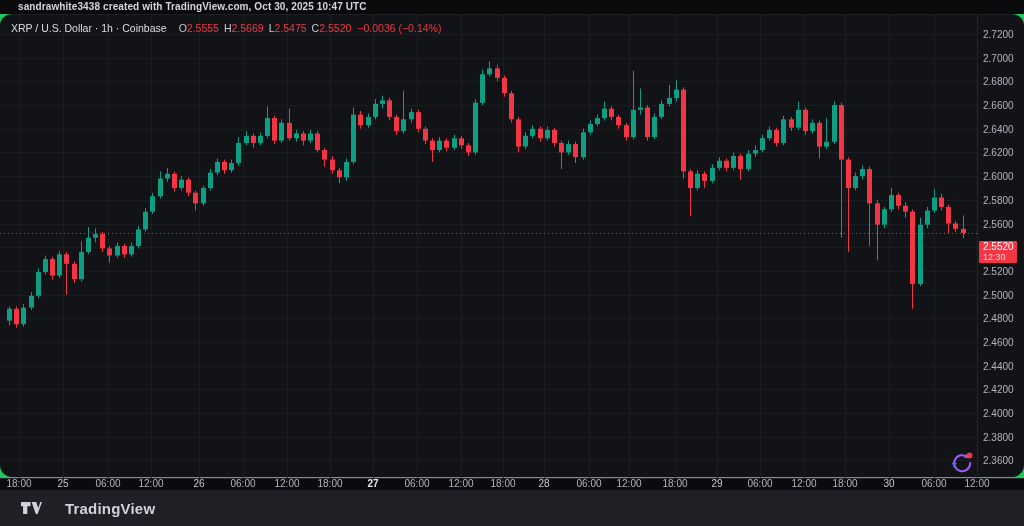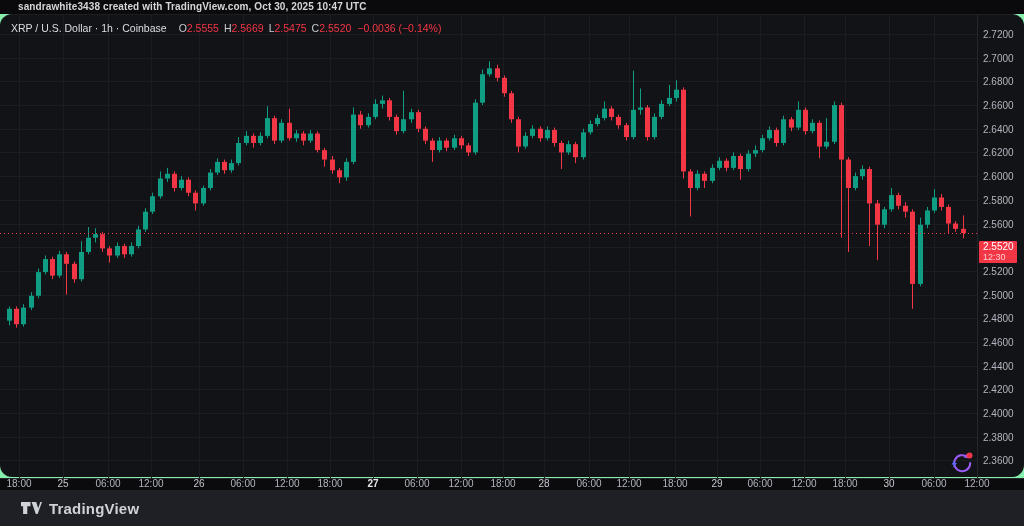--- a/index.html
+++ b/index.html
@@ -1,18 +1,18 @@
 <!DOCTYPE html>
 <html><head>
 <meta charset="utf-8">
 <style>
   * { margin:0; padding:0; box-sizing:border-box; }
   html,body { width:1024px; height:526px; background:#0b0b0e; overflow:hidden;
               font-family:"Liberation Sans", sans-serif; }
-  #app { position:relative; width:1024px; height:478px; background:#86efac; }
+  #app { position:relative; width:1024px; height:478px; background:#22c55e; }
 
   
   #attribution-bar { position:absolute; left:0; top:0; width:1024px; height:14px;
     background:#0a0a0c; z-index:5; }
   #attribution-bar span { position:absolute; left:18px; top:1px; font-size:10px;
     font-weight:700; color:#d5d6da; letter-spacing:.1px; white-space:nowrap; }
 
   
   #chart-area { position:absolute; left:0; top:14px; width:1024px; height:463px;
     background:#121317; border-top:1px solid #1d1e23;border-radius:12px; }
@@ -32,21 +32,21 @@
     background:#f23645; z-index:7; border-radius:1px; padding:1px 0 0 4px; }
   #price-label .pv { font-size:10px; color:#fff; line-height:10px; display:block; }
   #price-label .cd { font-size:9px; color:rgba(255,230,232,.85); line-height:10px; display:block; }
 
   
   #refresh-icon { position:absolute; left:947px; top:434px; width:28px; height:28px; z-index:6; cursor:pointer; }
 
   
   #bottom-bar { position:absolute; left:0; top:490px; width:1024px; height:36px;
     background:#1e2025; z-index:5; display:flex; align-items:center; }
-  #tv-logo { display:flex; align-items:center; margin-left:20px; }
+  #tv-logo { display:flex; align-items:center; margin-left:20px;gap:16px; }
   #tv-logo .glyph { margin-right:7px; }
   #tv-logo .brand-text { font-size:15px; font-weight:700; color:#cfd2d9; letter-spacing:.2px; }
 </style>
 </head>
 <body>
 
 <div id="app">
 
   <div id="attribution-bar">
     <span>sandrawhite3438 created with TradingView.com, Oct 30, 2025 10:47 UTC</span>

